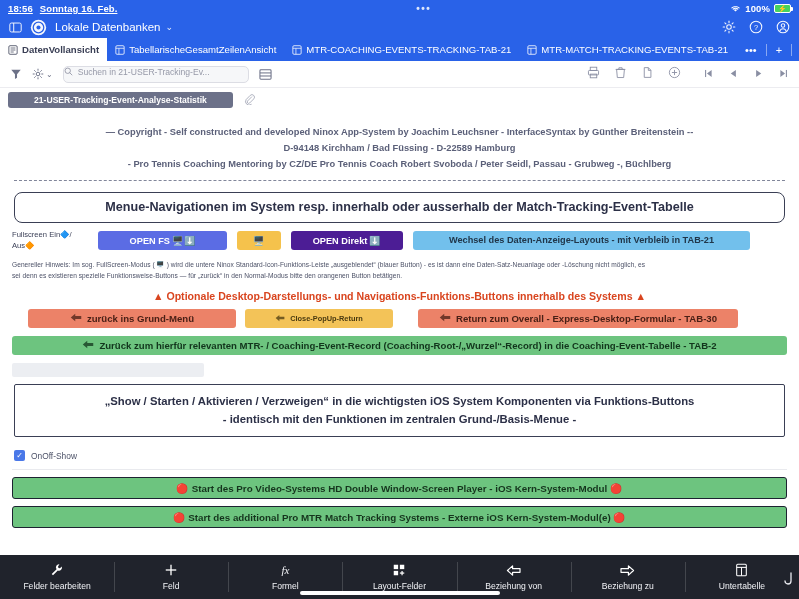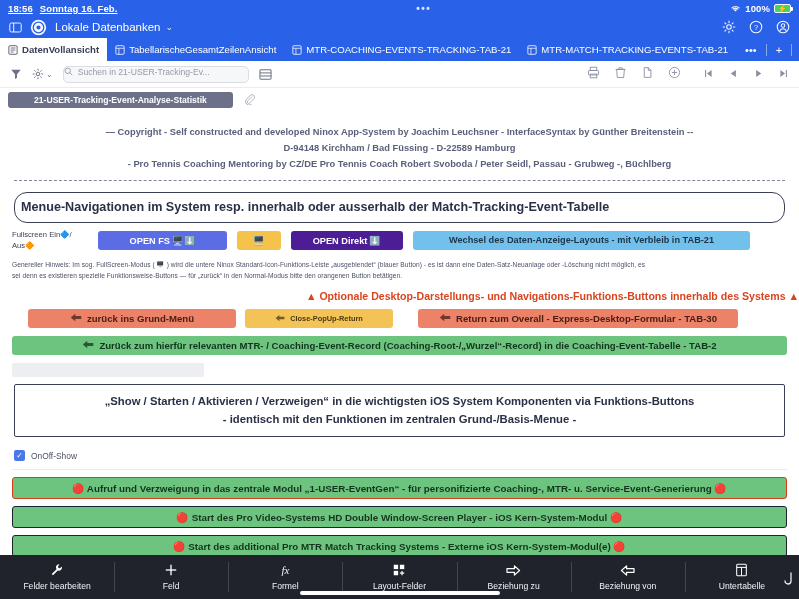--- a/index.html
+++ b/index.html
@@ -87,22 +87,22 @@
   .body { padding: 0 0 0 0; background:#fff; }
   .copyright {
     text-align: center; color: #5b6079; font-size: 9.3px; line-height: 16px;
     padding-top: 13px; font-weight: 600;
   }
   .hr-dash {
     border: none; border-top: 1.2px dashed #6c7189; margin: 8px 14px 0 14px; opacity:.85;
   }
 
   .boxed-title {
-    margin: 11px 14px 0 14px; border: 1.4px solid #3a3f55; border-radius: 13px;
-    text-align: left; color: #2c3047; font-size: 12.6px; font-weight: 600;
+    margin: 11px 14px 0 14px; border: 1.4px solid #3a3f55; border-radius: 8px;
+    text-align: center; color: #2c3047; font-size: 12.6px; font-weight: 600;
     padding: 7px 6px 8px 6px;
   }
 
   
   .fsrow { display: flex; align-items: center; padding: 6px 0 0 12px; gap: 0; }
   .fslabel { font-size: 7.6px; color: #3c4158; line-height: 11px; width: 86px; }
   .btnrow { display: flex; align-items: center; gap: 10px; }
   .btn {
     border-radius: 3px; font-size: 9.2px; font-weight: 700; color: #ffffff;
     display: flex; align-items: center; justify-content: center; gap: 4px;
@@ -111,21 +111,21 @@
   .btn-blue   { background: #5b6ce4; width: 129px; }
   .btn-amber  { background: #f5c24c; width: 44px; }
   .btn-green  { background: #4c1d95; width: 112px; }
   .btn-lblue  { background: #72c0ec; width: 337px; color: #20364a; font-weight: 600; }
 
   .hintnote {
     font-size: 6.6px; color: #4b5066; line-height: 10.5px; padding: 9px 14px 0 12px;
     letter-spacing: .05px;
   }
   .redtitle {
-    text-align:right; color: #d9451f; font-size: 10.6px; font-weight: 700;
+    text-align:center; color: #d9451f; font-size: 10.6px; font-weight: 700;
     padding: 9px 0 0 0;
   }
 
   .navbtns { padding: 7px 12px 0 12px; display:flex; gap: 9px; }
   .nbtn {
     height: 19px; border-radius: 3px; display:flex; align-items:center;
     justify-content:center; gap: 5px; font-size: 9.6px; font-weight: 700;
   }
   .nbtn-salmon { background: #ec8268; color: #4a2016; margin-left: 16px; }
   .nbtn-amber2 { background: #f3c358; color: #4a3a10; font-size: 7.4px; }
@@ -494,21 +494,20 @@
       <div>- identisch mit den Funktionen im zentralen Grund-/Basis-Menue -</div>
     </div>
 
     <div class="chkrow">
       <span class="chkbox">✓</span>
       <span class="chklabel">OnOff-Show</span>
     </div>
 
     <div class="sep-line"></div>
 
-    <div class="bigbtn redborder">🔴 Aufruf und Verzweigung in das zentrale Modul „1-USER-EventGen“ - für personifizierte Coaching-, MTR- u. Service-Event-Generierung 🔴</div>
     <div class="bigbtn">🔴 Start des Pro Video-Systems HD Double Window-Screen Player - iOS Kern-System-Modul 🔴</div>
     <div class="bigbtn">🔴 Start des additional Pro MTR Match Tracking Systems - Externe iOS Kern-System-Modul(e) 🔴</div>
   </div>
 
   <div class="bottombar">
     <div class="bb-item">
       <span class="bb-ico">
         <svg width="14" height="14" viewBox="0 0 16 16">
             <path d="M10.8 1.6a3.5 3.5 0 0 0-3.3 5.6L2 12.7l1.4 1.4 5.5-5.5a3.5 3.5 0 0 0 4.5-4.6l-2 2-1.8-.4-.4-1.8z" fill="#fff"></path>
           </svg>
@@ -536,32 +535,32 @@
             <rect x="2" y="9" width="5" height="5" fill="#fff"></rect>
             <line x1="11.5" y1="9" x2="11.5" y2="14" stroke="#fff" stroke-width="1.4"></line>
             <line x1="9" y1="11.5" x2="14" y2="11.5" stroke="#fff" stroke-width="1.4"></line>
           </svg>
       </span>
       <span>Layout-Felder</span>
     </div>
     <div class="bb-item">
       <span class="bb-ico">
         <svg width="15" height="13" viewBox="0 0 16 14">
-            <path d="M1 5h8V2l5.5 5L9 12V9H1z" fill="none" stroke="#fff" stroke-width="1.3" stroke-linejoin="round"></path>
-          </svg>
-      </span>
-      <span>Beziehung zu</span>
+            <path d="M15 5H7V2L1.5 7 7 12V9h8z" fill="none" stroke="#fff" stroke-width="1.3" stroke-linejoin="round"></path>
+          </svg>
+      </span>
+      <span>Beziehung von</span>
     </div>
     <div class="bb-item">
       <span class="bb-ico">
         <svg width="15" height="13" viewBox="0 0 16 14">
-            <path d="M15 5H7V2L1.5 7 7 12V9h8z" fill="none" stroke="#fff" stroke-width="1.3" stroke-linejoin="round"></path>
-          </svg>
-      </span>
-      <span>Beziehung von</span>
+            <path d="M1 5h8V2l5.5 5L9 12V9H1z" fill="none" stroke="#fff" stroke-width="1.3" stroke-linejoin="round"></path>
+          </svg>
+      </span>
+      <span>Beziehung zu</span>
     </div>
     <div class="bb-item">
       <span class="bb-ico">
         <svg width="13" height="14" viewBox="0 0 14 16">
             <rect x="1.5" y="1.5" width="11" height="13" rx="1.2" fill="none" stroke="#fff" stroke-width="1.2"></rect>
             <line x1="1.5" y1="5" x2="12.5" y2="5" stroke="#fff" stroke-width="1.2"></line>
             <line x1="7" y1="5" x2="7" y2="14.5" stroke="#fff" stroke-width="1.2"></line>
           </svg>
       </span>
       <span>Untertabelle</span>

